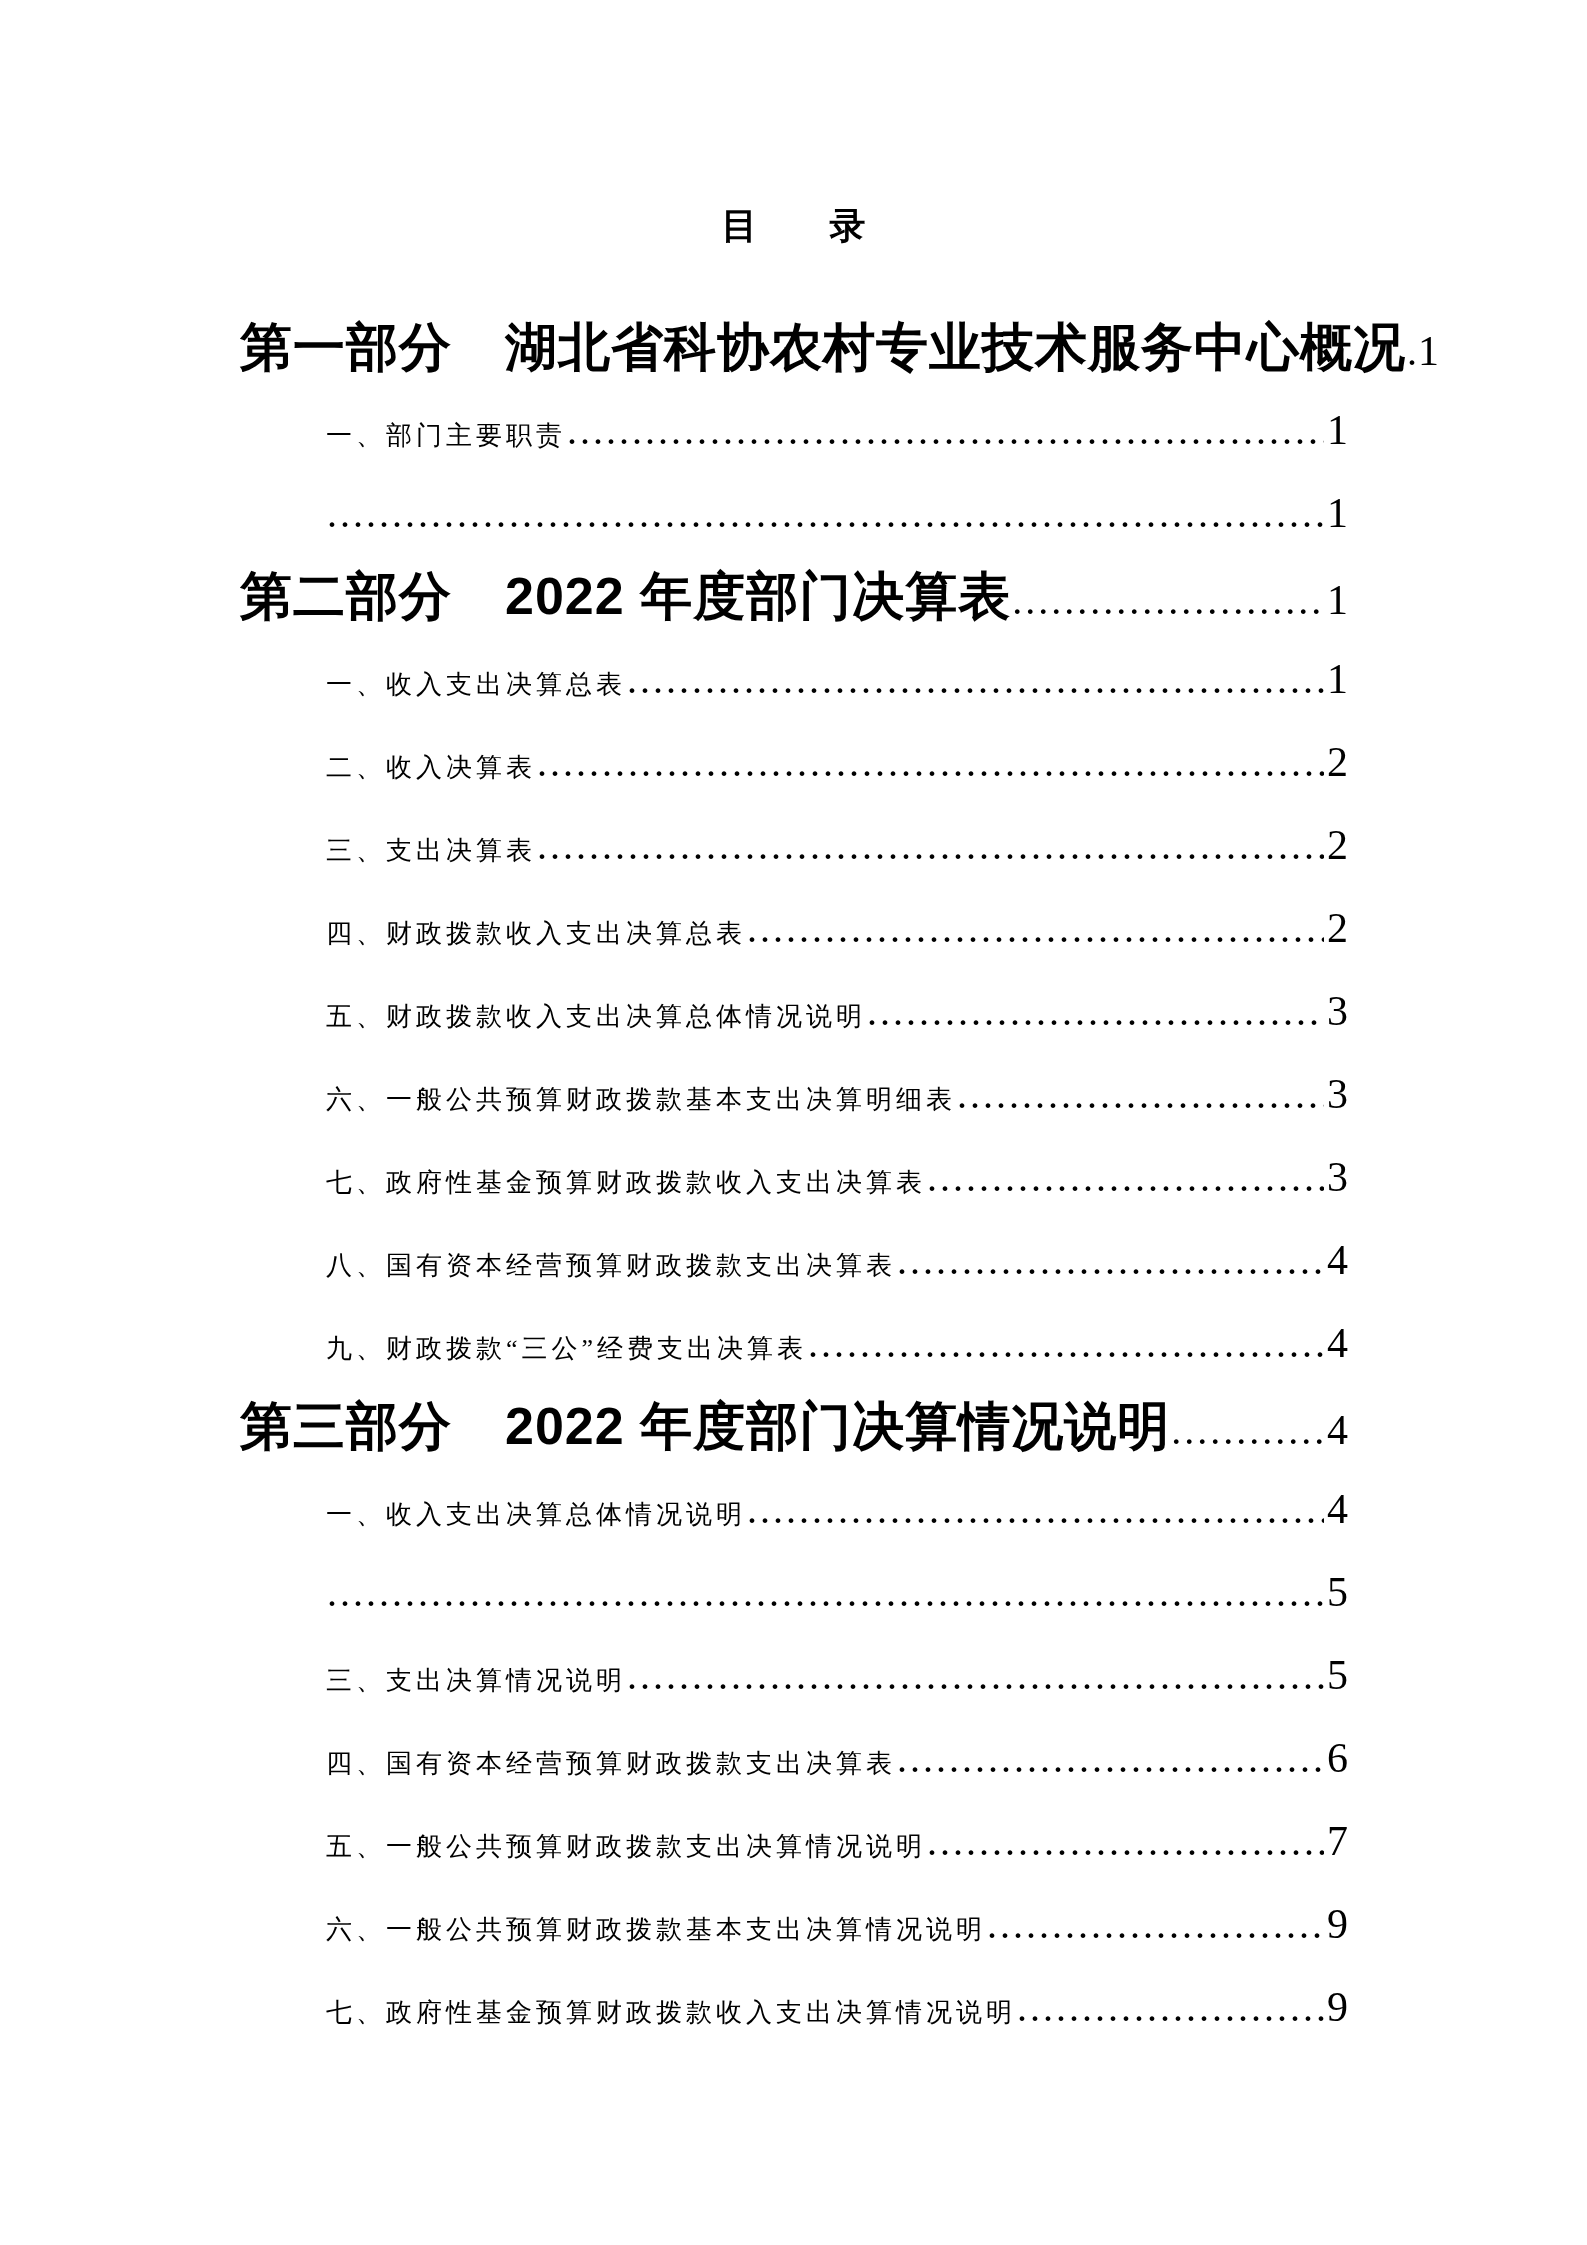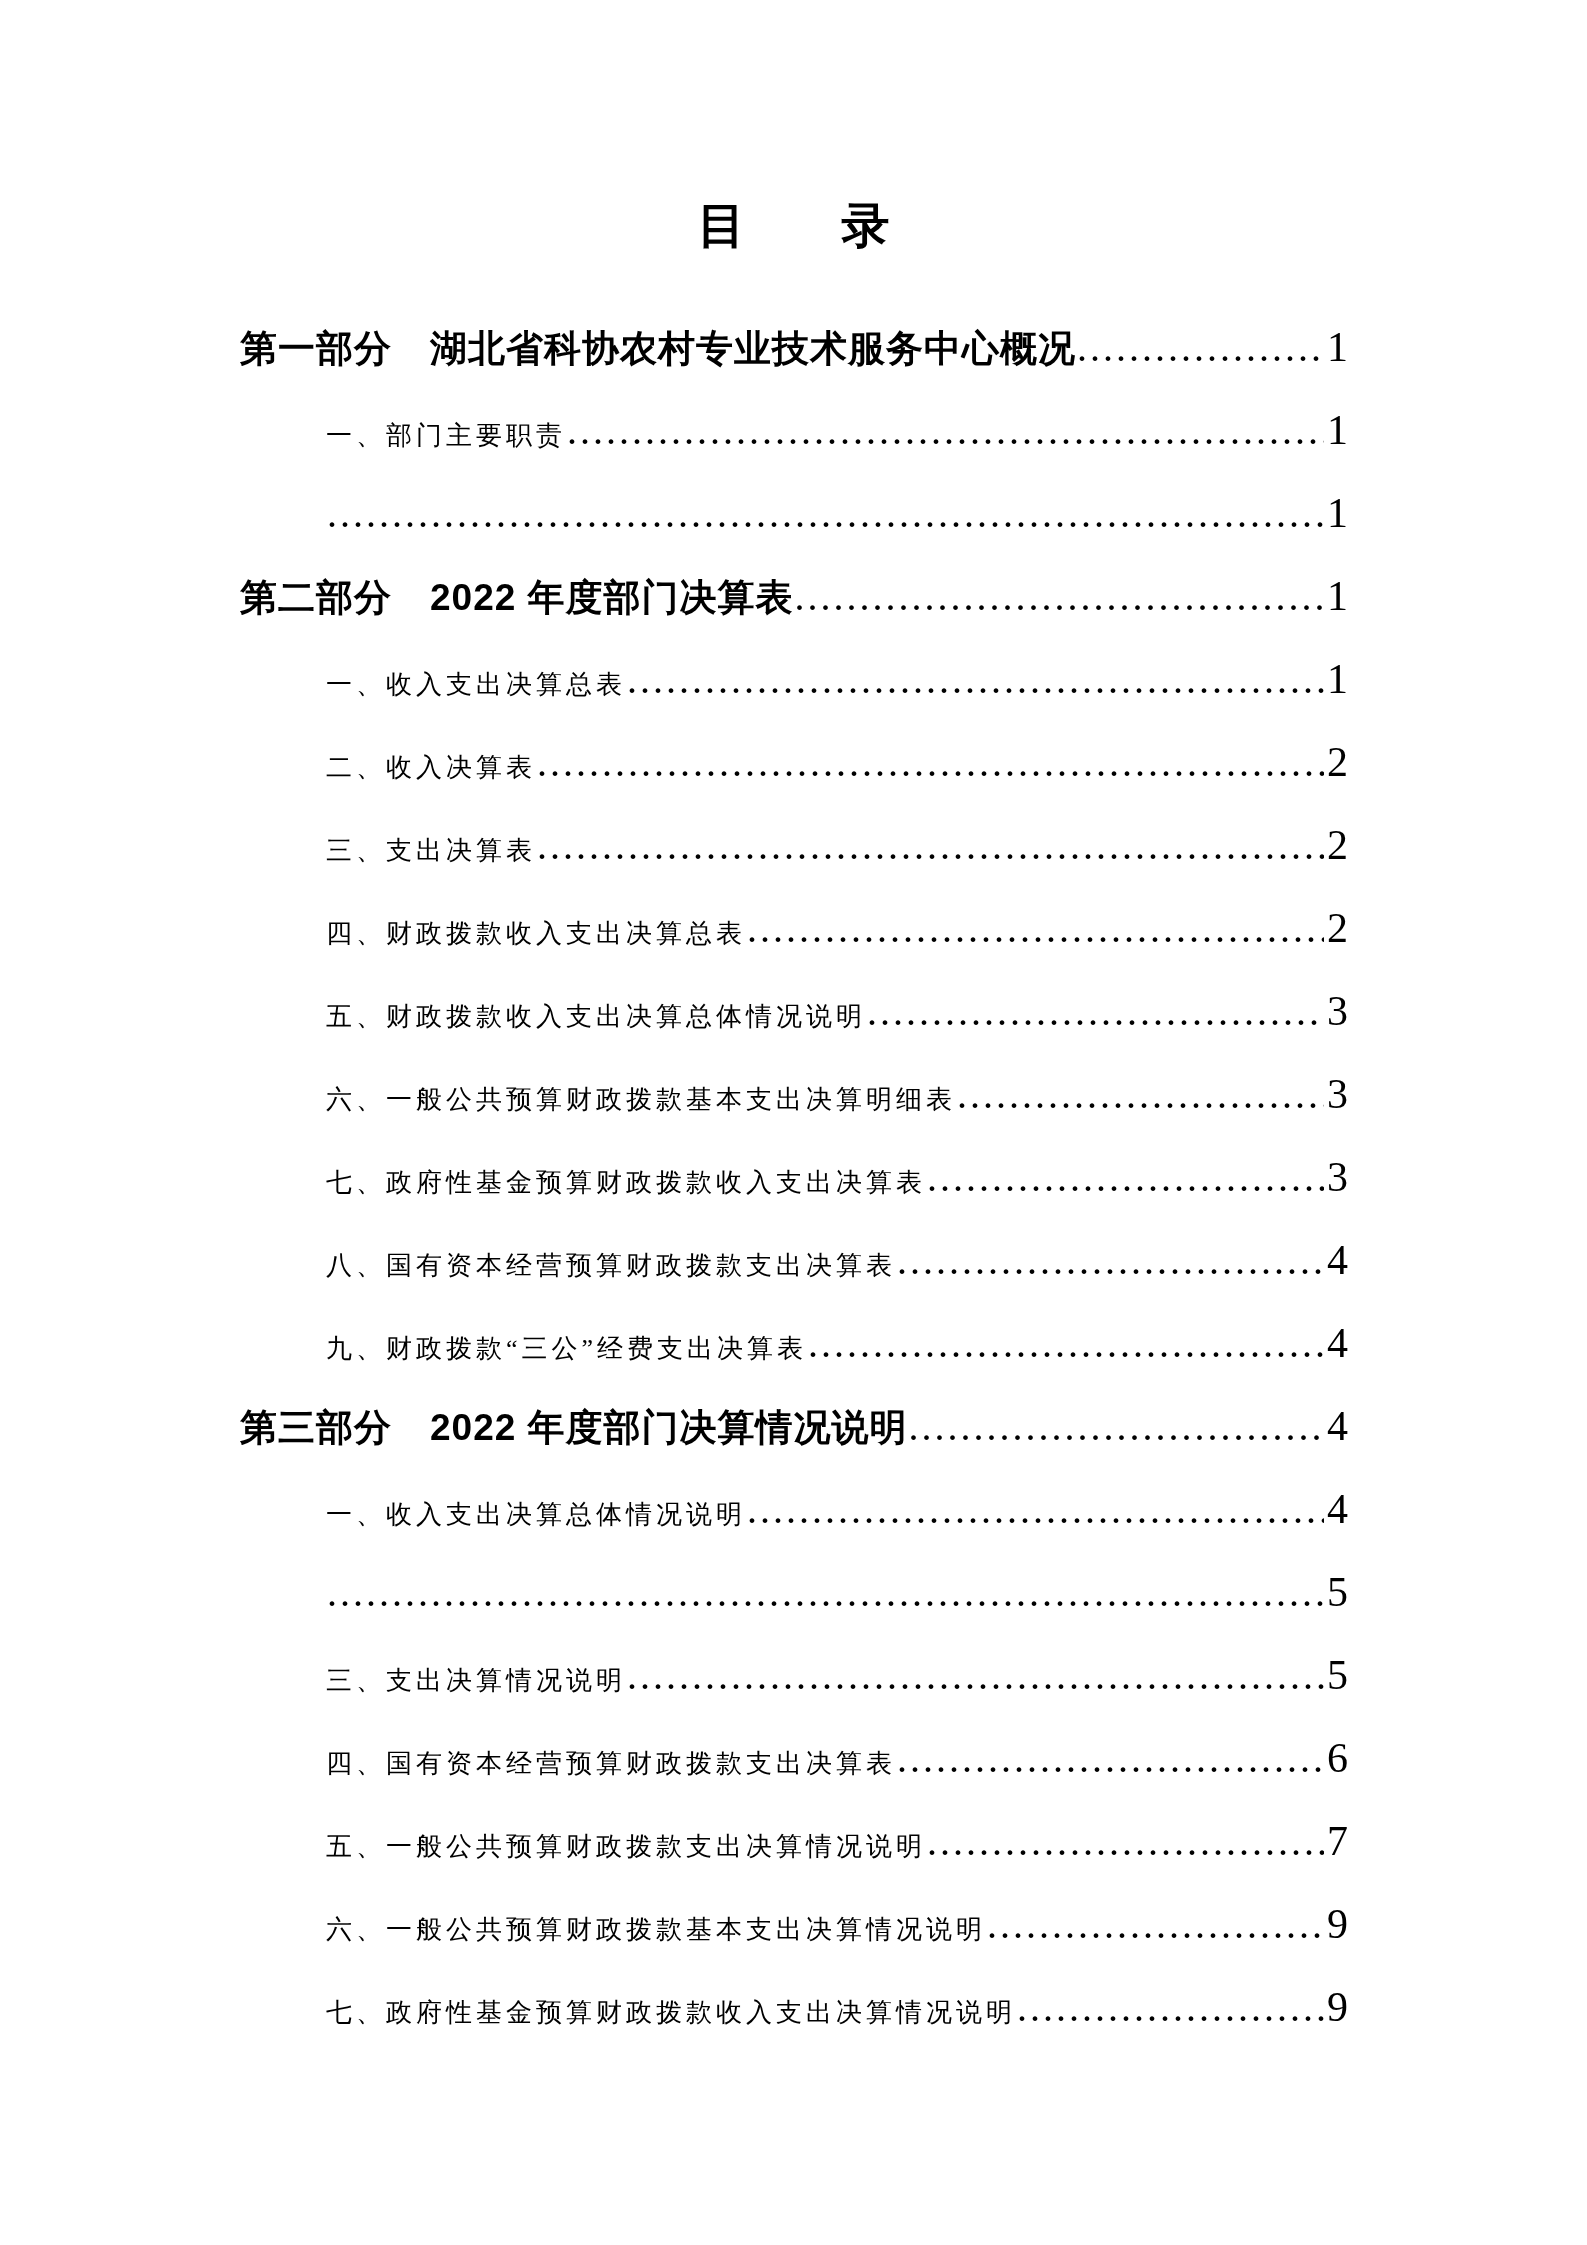--- a/index.html
+++ b/index.html
@@ -15,21 +15,21 @@
     font-family: "Liberation Serif", serif;
     overflow: hidden;
   }
   .doc-title {
     position: absolute;
     top: 196px;
     left: 0;
     width: 100%;
     margin: 0;
     text-align: center;
-    font-size: 48px;
+    font-size: 36px;
     font-weight: bold;
     font-family: "Liberation Serif", serif;
     line-height: 60px;
   }
   .toc {
     position: absolute;
     top: 306px;
     left: 240px;
     width: 1108px;
   }
@@ -54,21 +54,21 @@
     font-family: "Liberation Serif", serif;
     font-size: 40px;
     letter-spacing: 3px;
   }
   .entry .page-num {
     flex: 0 0 auto;
     font-size: 42px;
     font-family: "Liberation Serif", serif;
   }
   .entry.section .label {
-    font-size: 37px;
+    font-size: 52px;
     font-weight: bold;
     font-family: "Liberation Sans", sans-serif;
     letter-spacing: 1px;
   }
   .entry.section .page-num {
     font-weight: normal;
   }
   .entry.item {
     padding-left: 86px;
   }

